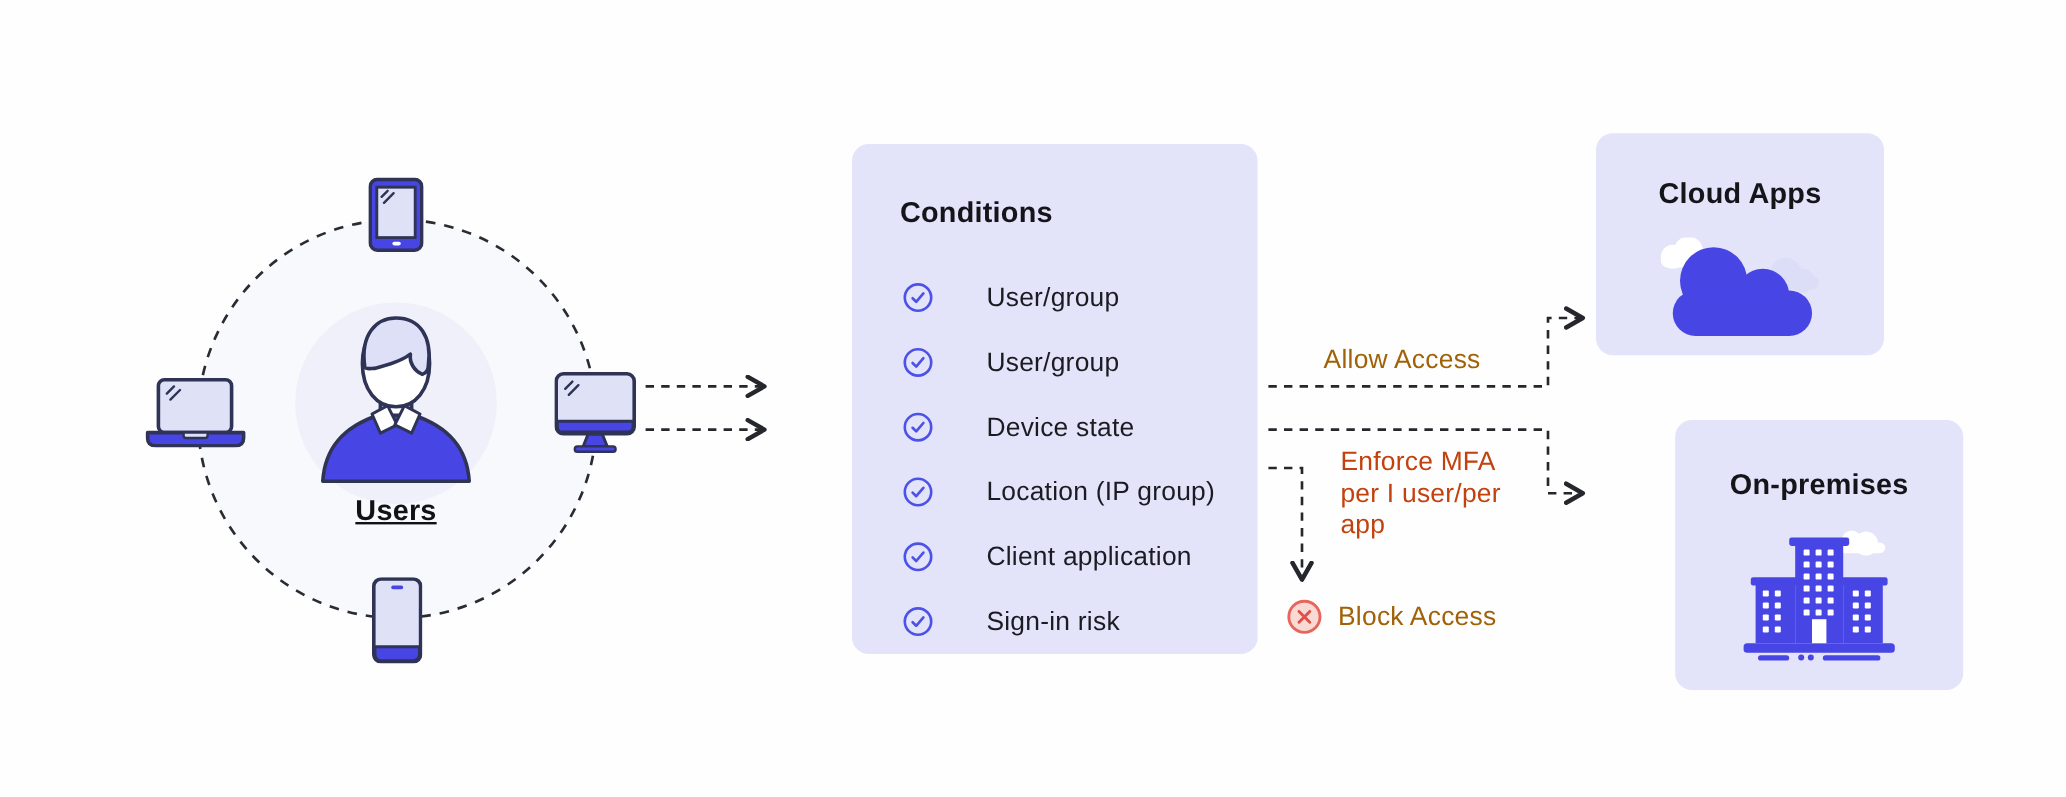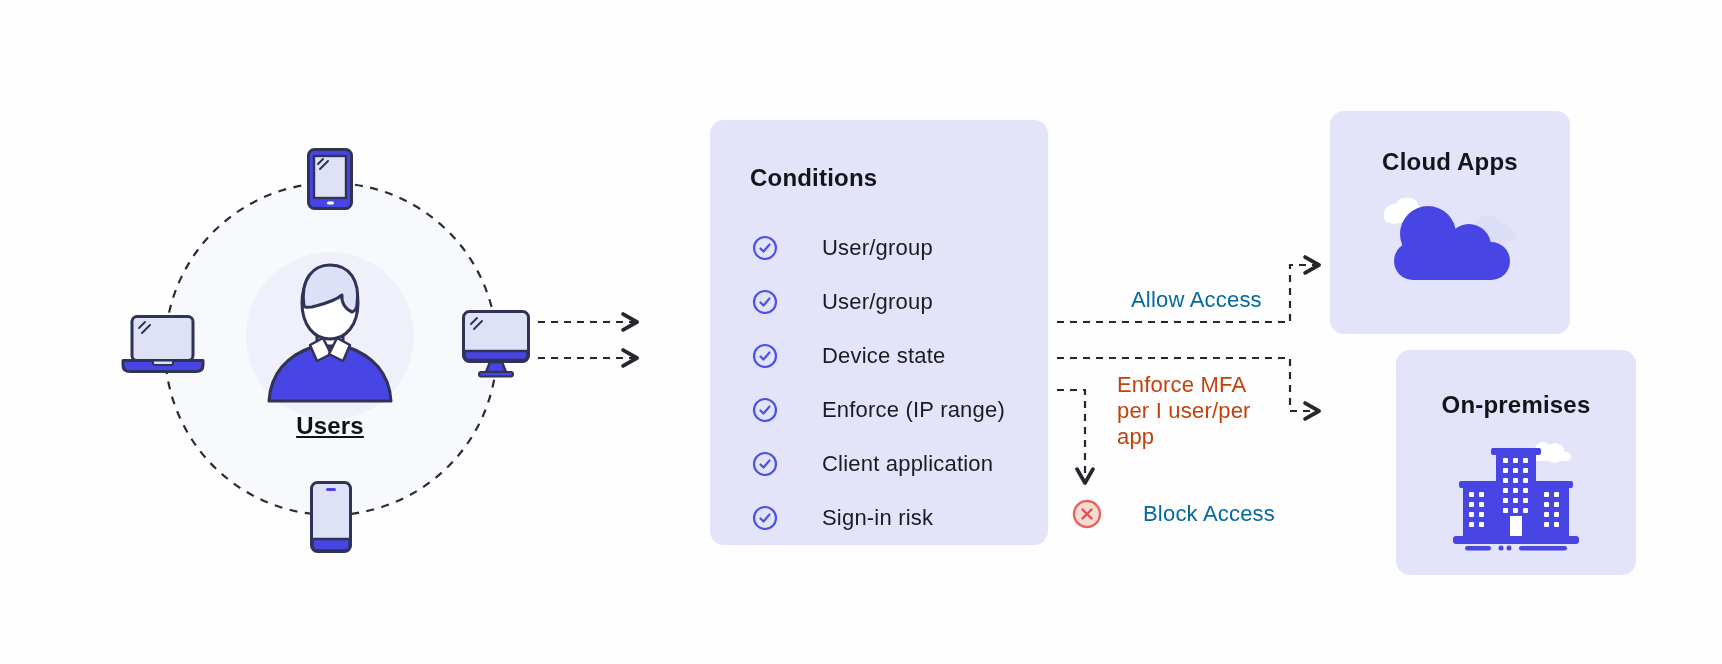--- a/index.html
+++ b/index.html
@@ -14,21 +14,21 @@
   }
   .panel-title{
     position:absolute;font-size:24px;font-weight:700;letter-spacing:.2px;color:#131519;white-space:nowrap;
   }
   .cond-list{
     position:absolute;left:752px;top:235px;display:flex;flex-direction:column;row-gap:28px;
   }
   .cond-row{display:flex;align-items:flex-end;height:26px;column-gap:19px;gap:44px;}
   .cond-label{font-size:22px;color:#1A1C22;letter-spacing:.2px;white-space:nowrap;}
   .flow-label{
-    position:absolute;font-size:22px;color:#0369a1;letter-spacing:.2px;white-space:nowrap;margin-left:28px;
+    position:absolute;font-size:22px;color:#a16207;letter-spacing:.2px;white-space:nowrap;
   }
   .enforce{
     position:absolute;left:1117px;top:372px;font-size:22px;line-height:26px;color:#c2410c;letter-spacing:.2px;
   }
   .users-label{
     position:absolute;left:330px;top:412px;transform:translateX(-50%);
     font-size:24px;font-weight:700;color:#101216;letter-spacing:.2px;text-decoration:underline;
   }
   .centered-title{left:50%;transform:translateX(-50%);}
 </style>
@@ -107,21 +107,21 @@
         <circle cx="13" cy="13" r="11" fill="none" stroke="#4C52E8" stroke-width="2.2"></circle>
         <path d="M8.5,13.5 l3,3 l6,-7" fill="none" stroke="#4C52E8" stroke-width="2.2" stroke-linecap="round" stroke-linejoin="round"></path>
       </svg>
       <span class="cond-label">Device state</span>
     </div>
     <div class="cond-row">
       <svg width="26" height="26" viewBox="0 0 26 26">
         <circle cx="13" cy="13" r="11" fill="none" stroke="#4C52E8" stroke-width="2.2"></circle>
         <path d="M8.5,13.5 l3,3 l6,-7" fill="none" stroke="#4C52E8" stroke-width="2.2" stroke-linecap="round" stroke-linejoin="round"></path>
       </svg>
-      <span class="cond-label">Enforce (IP range)</span>
+      <span class="cond-label">Location (IP group)</span>
     </div>
     <div class="cond-row">
       <svg width="26" height="26" viewBox="0 0 26 26">
         <circle cx="13" cy="13" r="11" fill="none" stroke="#4C52E8" stroke-width="2.2"></circle>
         <path d="M8.5,13.5 l3,3 l6,-7" fill="none" stroke="#4C52E8" stroke-width="2.2" stroke-linecap="round" stroke-linejoin="round"></path>
       </svg>
       <span class="cond-label">Client application</span>
     </div>
     <div class="cond-row">
       <svg width="26" height="26" viewBox="0 0 26 26">
@@ -154,21 +154,21 @@
     <div>per I user/per</div>
     <div>app</div>
   </div>
 
   <svg class="abs" style="left:1071px;top:498px" width="32" height="32" viewBox="0 0 32 32">
     <circle cx="16" cy="16" r="13" fill="#F8DAD5" stroke="#E8655B" stroke-width="2.4"></circle>
     <path d="M11.5,11.5 L20.5,20.5 M20.5,11.5 L11.5,20.5" stroke="#E14F49" stroke-width="2.4" stroke-linecap="round"></path>
   </svg>
   <div class="flow-label" style="left:1115px;top:501px">Block Access</div>
 
-  <div class="panel" style="left:1330px;top:111px;width:240px;height:223px">
+  <div class="panel" style="left:1330px;top:111px;width:240px;height:185px">
     <div class="panel-title centered-title" style="top:37px">Cloud Apps</div>
     <svg class="abs" style="left:50px;top:87px" width="140" height="100" viewBox="0 0 140 100">
       <g fill="#FFFFFF">
         <circle cx="14" cy="16" r="10"></circle>
           <circle cx="27" cy="11" r="12"></circle>
         <rect x="4" y="13" width="44" height="12" rx="6"></rect>
       </g>
       <g fill="#DBDEF6">
         <circle cx="108" cy="30" r="13"></circle>
           <circle cx="122" cy="36" r="10"></circle>

